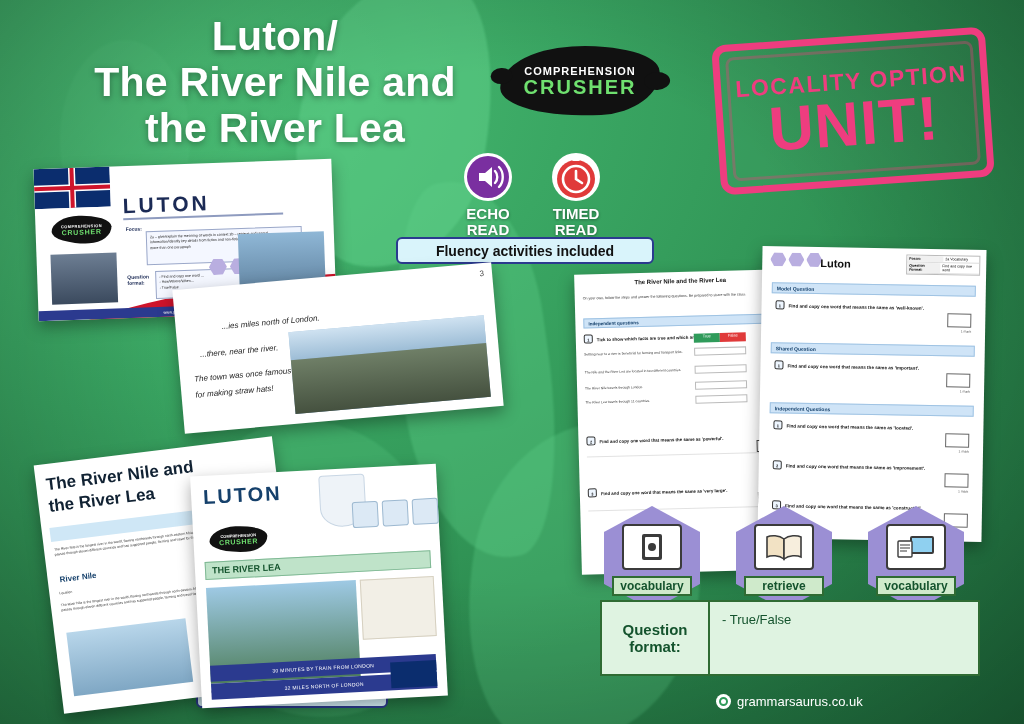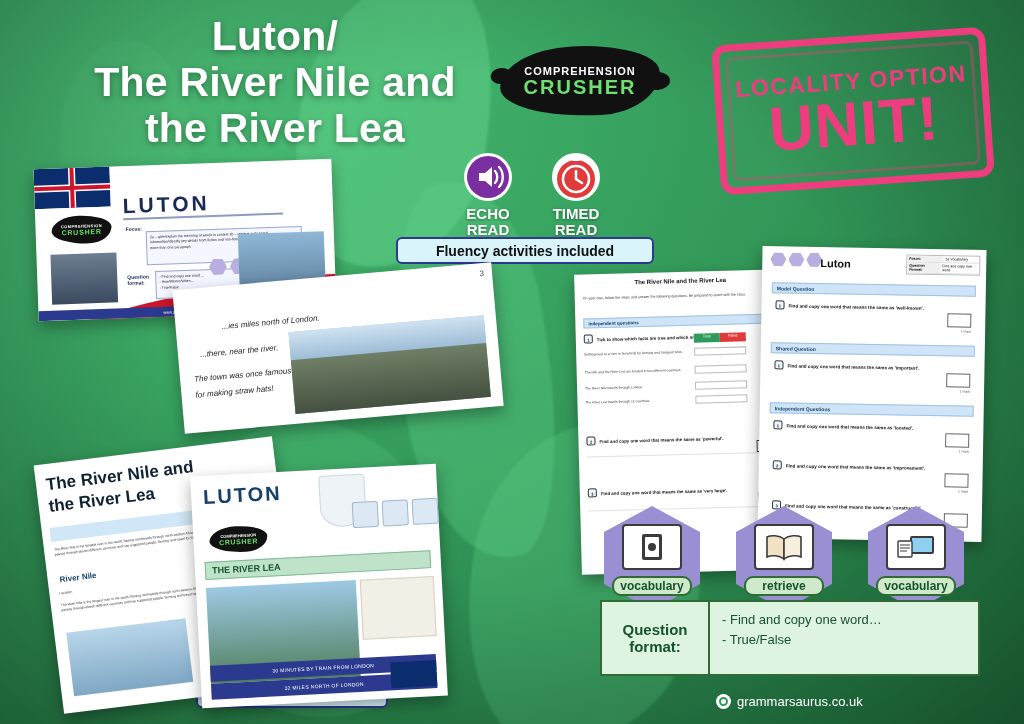--- a/index.html
+++ b/index.html
@@ -187,21 +187,21 @@
     clip-path:polygon(50% 0,100% 25%,100% 75%,50% 100%,0 75%,0 25%);
     box-shadow:0 4px 10px rgba(0,0,0,.3);
   }
   .hexbadge .inner {
     position:absolute; left:18px; top:18px; width:60px; height:46px;
     background:#fff; border:2px solid #3b3b3b; border-radius:4px;
     display:flex; align-items:center; justify-content:center; font-size:26px;
   }
   .hexbadge .tag {
     position:absolute; left:8px; bottom:14px; width:80px; height:20px;
-    background:#cfeacb; border:2px solid #2f6b33; border-radius:9px;
+    background:#cfeacb; border:2px solid #2f6b33; border-radius:0;
     display:flex; align-items:center; justify-content:center;
     font-size:12px; color:#14532d; font-weight:bold;
   }
   #hex-vocab { left:604px; top:506px; }
   #hex-retrieve { left:736px; top:506px; }
   #hex-summarise { left:868px; top:506px; }
 
   
   #qformat {
     position:absolute; left:600px; top:600px; width:380px; height:76px;
@@ -474,21 +474,20 @@
 </div>
 
 <div id="qformat">
   <div class="left">
     <div>
       <div>Question</div>
       <div>format:</div>
     </div>
   </div>
   <div class="right">
-    <div>- Find and copy one word…</div>
     <div>- True/False</div>
   </div>
 </div>
 
 <div id="brand">
   <span class="bk"></span>
   <span>grammarsaurus.co.uk</span>
 </div>
 
 </body></html>

